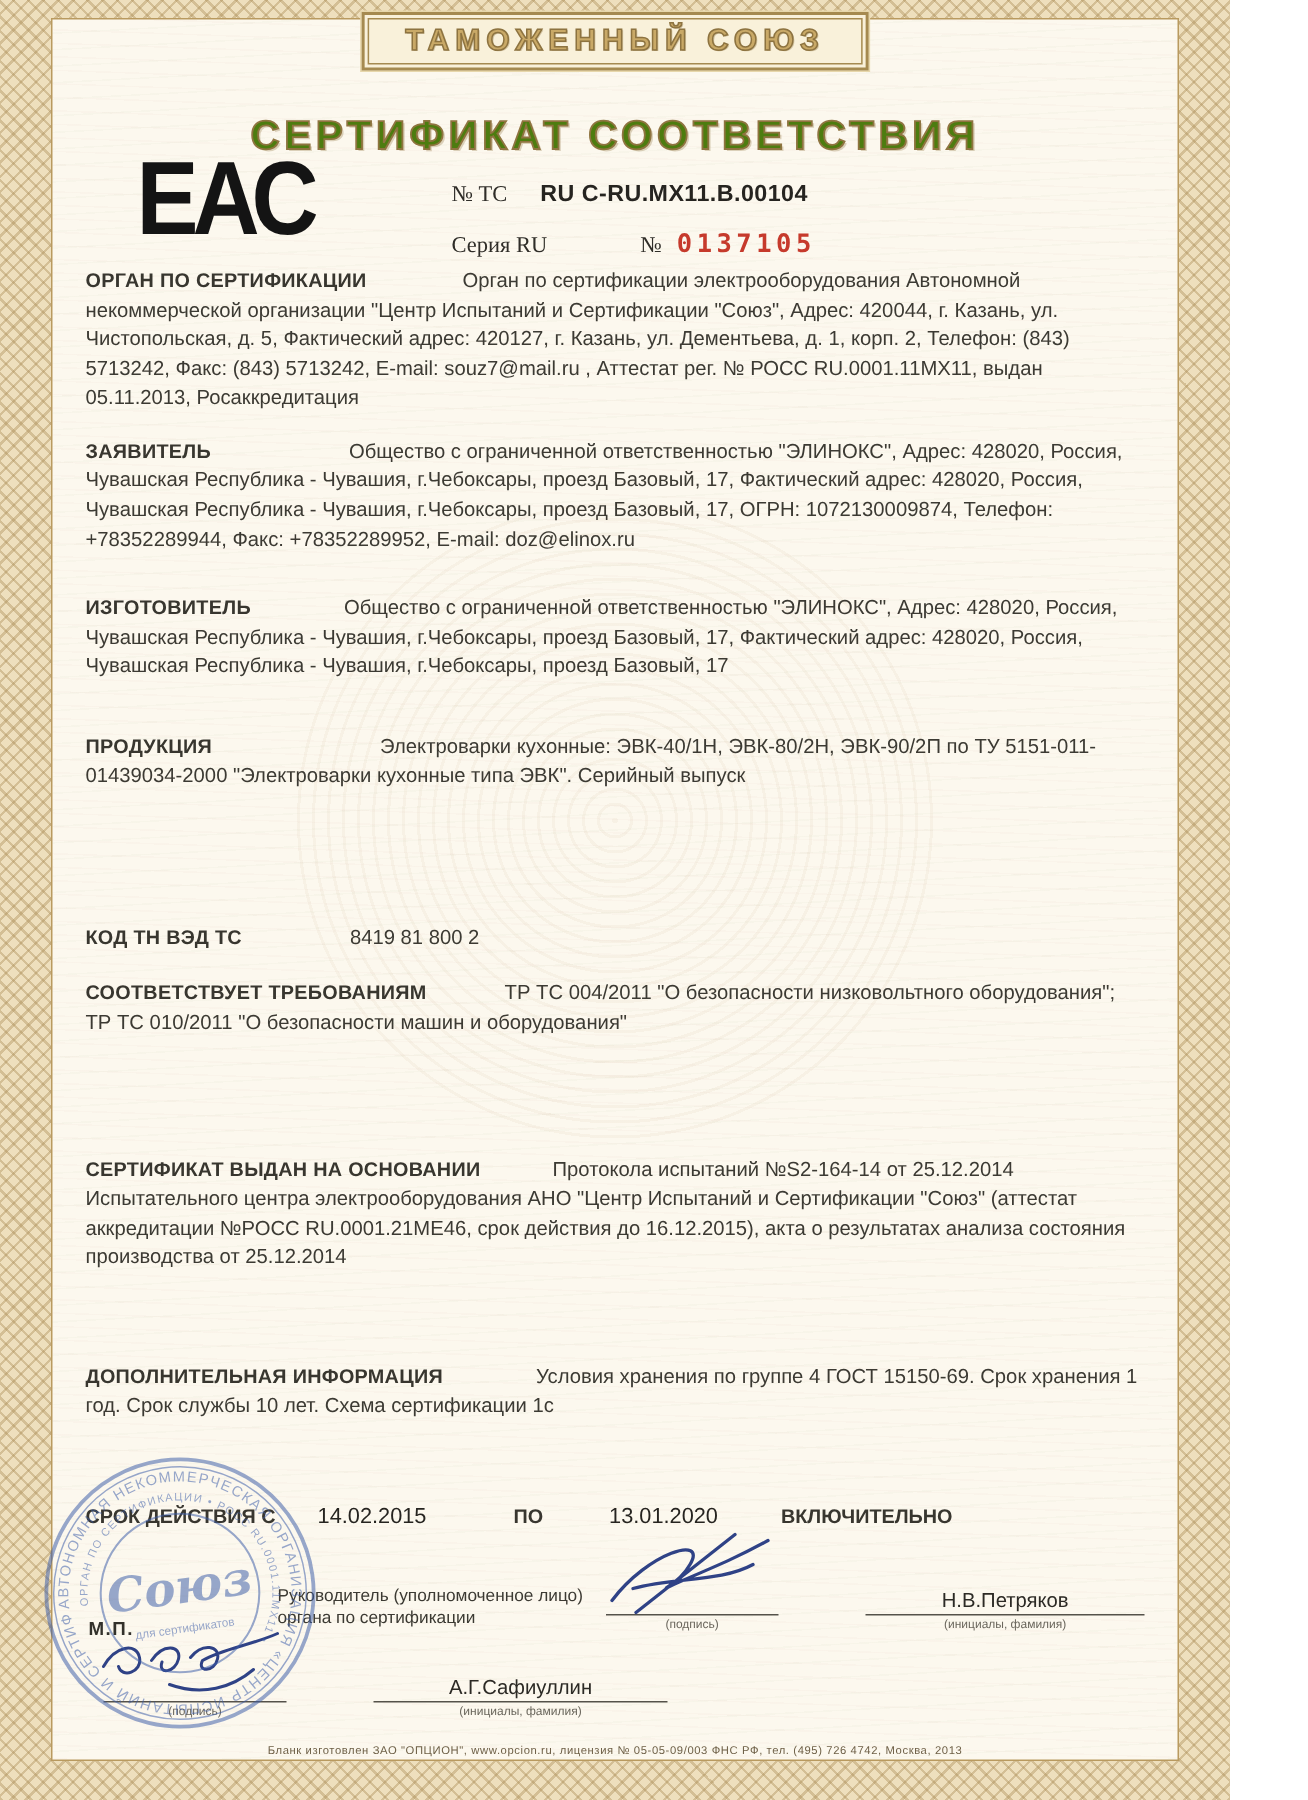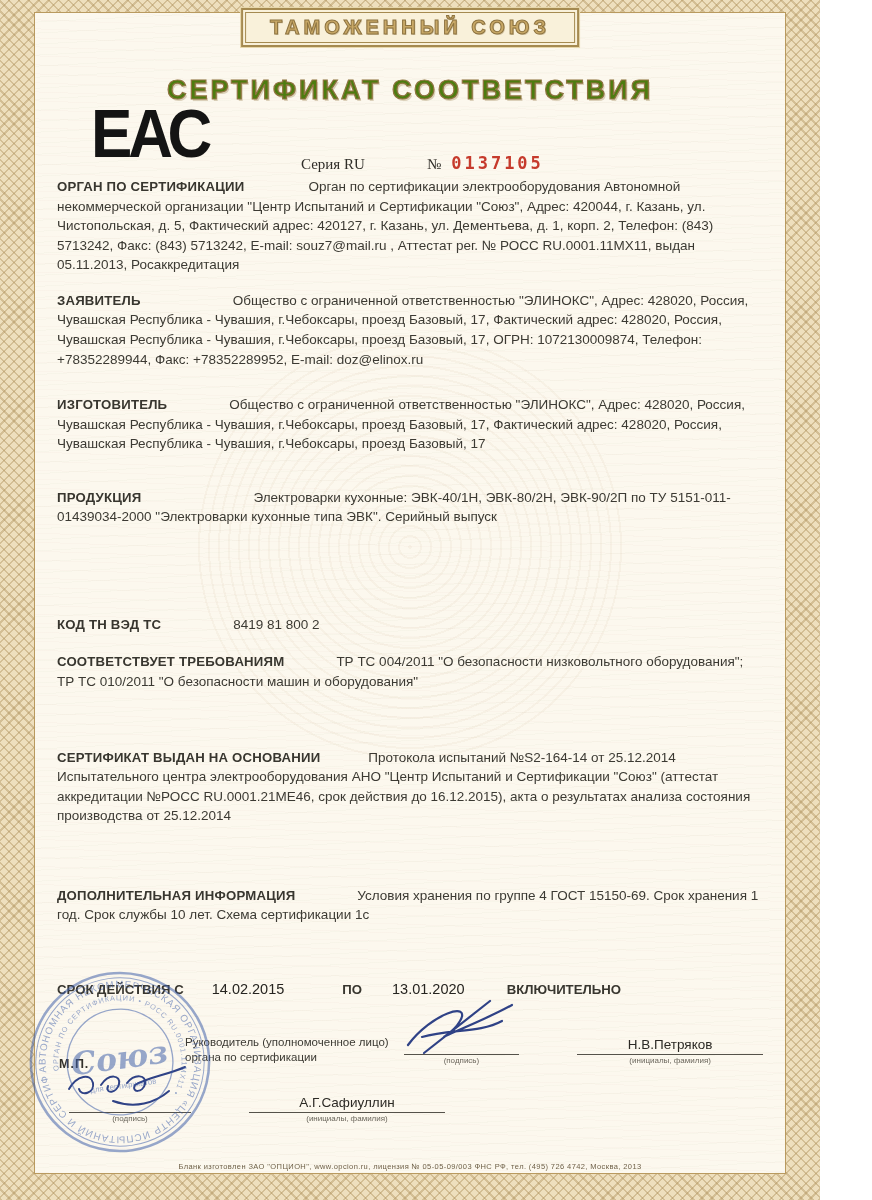--- a/index.html
+++ b/index.html
@@ -62,27 +62,27 @@
   }
   
   .flow{ position:relative; z-index:1; padding:164px 22px 0 22px; }
   .section{ margin:0; font-size:13.5px; line-height:1.45; color:#3c3a33; }
   .sec-label{ font-weight:bold; font-size:13.2px; color:#38362f; letter-spacing:.2px; }
   .gap{ display:inline-block; height:1px; }
   .g48{width:48px} .g52{width:52px} .g62{width:62px} .g64{width:64px}
   .g72{width:72px} .g92{width:92px} .g112{width:112px}
   .mb16{margin-bottom:16px} .mb18{margin-bottom:18px} .mb26{margin-bottom:26px}
   .mb34{margin-bottom:34px} .mb56{margin-bottom:56px} .mb60{margin-bottom:60px}
-  .mb76{margin-bottom:56px} .mb88{margin-bottom:88px}
+  .mb76{margin-bottom:78px} .mb88{margin-bottom:88px}
   
   .validity{ margin:0 0 18px 0; font-size:13.5px; white-space:nowrap; }
   .v-label{ font-weight:bold; font-size:13.2px; color:#38362f; }
   .v-date{ font-size:14.5px; color:#262420; margin-left:28px; }
   .v-po{ margin-left:58px; }
-  .v-date2{ margin-left:30px; }
+  .v-date2{ margin-left:44px; }
   .v-incl{ margin-left:42px; }
   
   .sig-block{ position:relative; }
   .mp{ position:absolute; left:2px; top:42px; font-size:12.5px; font-weight:bold; letter-spacing:1px; color:#33312b; }
   .sig-row{ display:flex; align-items:flex-end; margin-bottom:8px; min-height:50px; }
   .role{ width:218px; margin-left:128px; font-size:11.5px; line-height:1.3; color:#3c3a33; }
   .sigcol{ width:122px; margin-left:12px; position:relative; display:flex; flex-direction:column; justify-content:flex-end; }
   .namecol{ width:196px; margin-left:58px; display:flex; flex-direction:column; justify-content:flex-end; text-align:center; }
   .sig-line{ border-bottom:1.2px solid #55524a; height:0; }
   .sig-cap{ font-size:8px; color:#6b675d; text-align:center; margin-top:1px; }
@@ -110,20 +110,24 @@
     </div>
   </div>
 
   <div class="content">
     <div class="rosette"></div>
 
     <div class="eac">ЕАС</div>
 
     <div class="doc-title">СЕРТИФИКАТ СООТВЕТСТВИЯ</div>
 
+    <div class="num-row">
+      <span class="num-label">№ ТС</span>
+      <span class="num-value">RU C-RU.MX11.B.00104</span>
+    </div>
 
     <div class="series-row">
       <span class="series-label">Серия RU</span>
       <span class="series-no">№</span>
       <span class="series-value">0137105</span>
     </div>
 
     <div class="flow">
 
       <p class="section mb16"><span class="sec-label">ОРГАН ПО СЕРТИФИКАЦИИ</span><span class="gap g64"></span><span class="sec-text">Орган по сертификации электрооборудования Автономной некоммерческой организации "Центр Испытаний и Сертификации "Союз", Адрес: 420044, г. Казань, ул. Чистопольская, д. 5, Фактический адрес: 420127, г. Казань, ул. Дементьева, д. 1, корп. 2, Телефон: (843) 5713242, Факс: (843) 5713242, E-mail: souz7@mail.ru , Аттестат рег. № РОСС RU.0001.11МХ11, выдан 05.11.2013, Росаккредитация</span></p>

